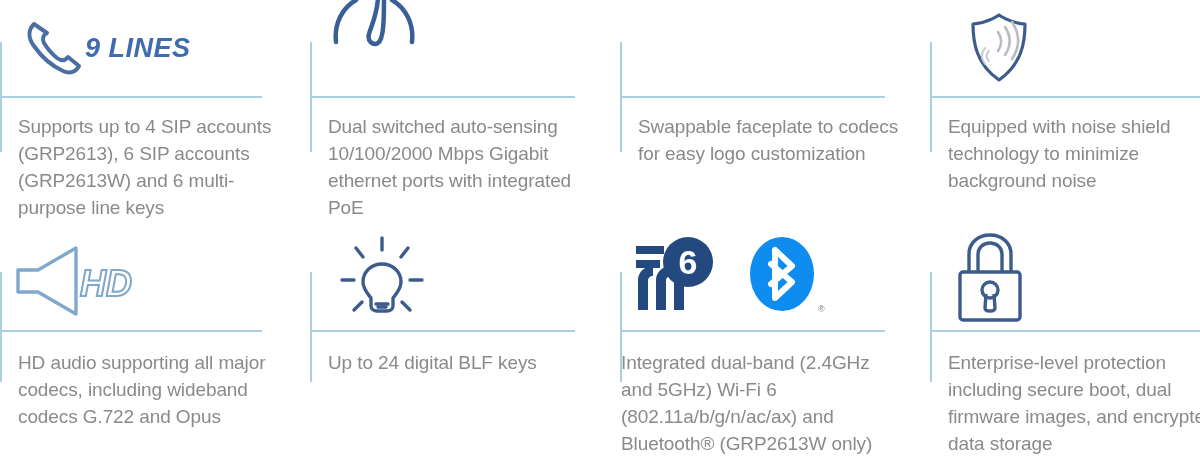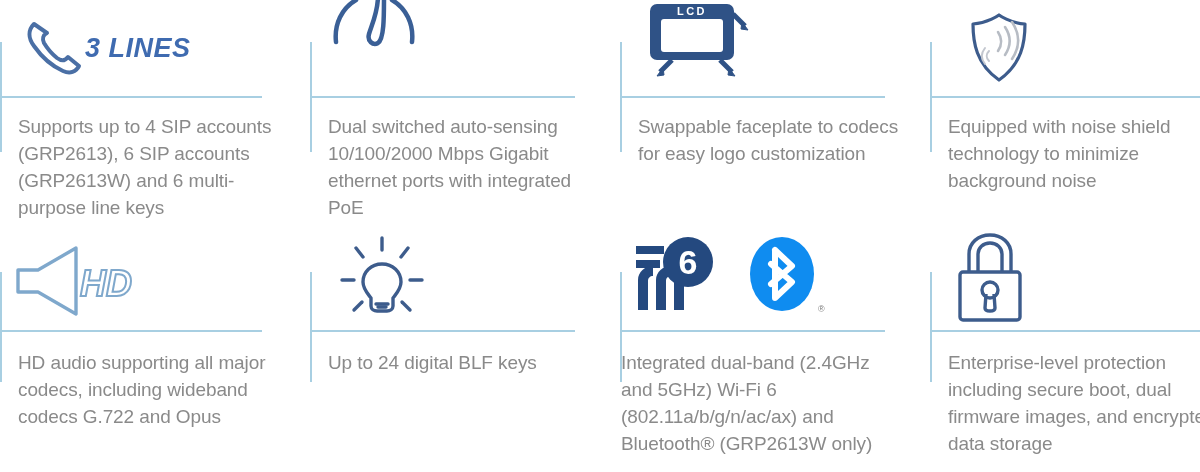--- a/index.html
+++ b/index.html
@@ -53,21 +53,21 @@
   <div class="cell" style="left:0px; top:0px; width:300px; height:236px;">
     <div class="vrule" style="top:42px; height:110px;"></div>
     <div class="hrule" style="left:0px; top:96px; width:262px;"></div>
 
     <div class="icon-wrap" style="left:24px; top:16px;">
       <svg width="58" height="62" viewBox="0 0 58 62">
         <path d="M10 8 C4 14, 4 22, 10 30 C17 40, 28 50, 39 55 C46 58, 52 56, 55 50
                  L44 41 C41 45, 37 45, 33 42 C28 38, 23 32, 20 27 C18 23, 19 19, 23 17 Z" fill="none" stroke="#4a6fa5" stroke-width="4" stroke-linejoin="round" stroke-linecap="round"></path>
       </svg>
       <span style="font-family:'Liberation Sans',sans-serif; font-weight:bold; font-style:italic;
-                   font-size:27px; color:#3f6bb0; letter-spacing:0.5px; margin-left:3px; margin-bottom:14px;">3 LINES</span>
+                   font-size:27px; color:#3f6bb0; letter-spacing:0.5px; margin-left:3px; margin-bottom:14px;">9 LINES</span>
     </div>
 
     <div class="desc" style="left:18px; top:113px; width:282px;">Supports up to 4 SIP accounts (GRP2613), 6 SIP accounts (GRP2613W) and 6 multi-purpose line keys</div>
   </div>
 
   <div class="cell" style="left:310px; top:0px; width:300px; height:236px;">
     <div class="vrule" style="top:42px; height:110px;"></div>
     <div class="hrule" style="left:0px; top:96px; width:265px;"></div>
 
     <div class="icon-wrap" style="left:18px; top:-2px; display:block;">
@@ -78,35 +78,20 @@
       </svg>
     </div>
 
     <div class="desc" style="left:18px; top:113px; width:280px;">Dual switched auto-sensing 10/100/2000 Mbps Gigabit ethernet ports with integrated PoE</div>
   </div>
 
   <div class="cell" style="left:620px; top:0px; width:300px; height:236px;">
     <div class="vrule" style="top:42px; height:110px;"></div>
     <div class="hrule" style="left:0px; top:96px; width:265px;"></div>
 
-    <div class="icon-wrap" style="left:18px; top:2px; display:block;">
-      <svg width="110" height="82" viewBox="0 0 110 82">
-        <rect x="12" y="2" width="84" height="56" rx="7" fill="#2f5286"></rect>
-        <rect x="23" y="17" width="62" height="33" rx="3" fill="#ffffff"></rect>
-        <text x="54" y="13" text-anchor="middle" fill="#ffffff" font-family="Liberation Sans, sans-serif" font-size="11" font-weight="bold" letter-spacing="2.5">LCD</text>
-        <g fill="#2f5286" stroke="#2f5286">
-          <path d="M95 12 L107 24" stroke-width="5" stroke-linecap="butt"></path>
-          <path d="M110 28 L103 27 L104 20 Z"></path>
-          <path d="M34 58 L22 70" stroke-width="5"></path>
-          <path d="M19 74 L26 73 L25 66 Z"></path>
-          <path d="M82 58 L94 70" stroke-width="5"></path>
-          <path d="M97 74 L90 73 L91 66 Z"></path>
-        </g>
-      </svg>
-    </div>
 
     <div class="desc" style="left:18px; top:113px; width:265px;">Swappable faceplate to codecs for easy logo customization</div>
   </div>
 
   <div class="cell" style="left:930px; top:0px; width:270px; height:236px;">
     <div class="vrule" style="top:42px; height:110px;"></div>
     <div class="hrule" style="left:0px; top:96px; width:270px;"></div>
 
     <div class="icon-wrap" style="left:38px; top:12px; display:block;">
       <svg width="62" height="72" viewBox="0 0 62 72">

